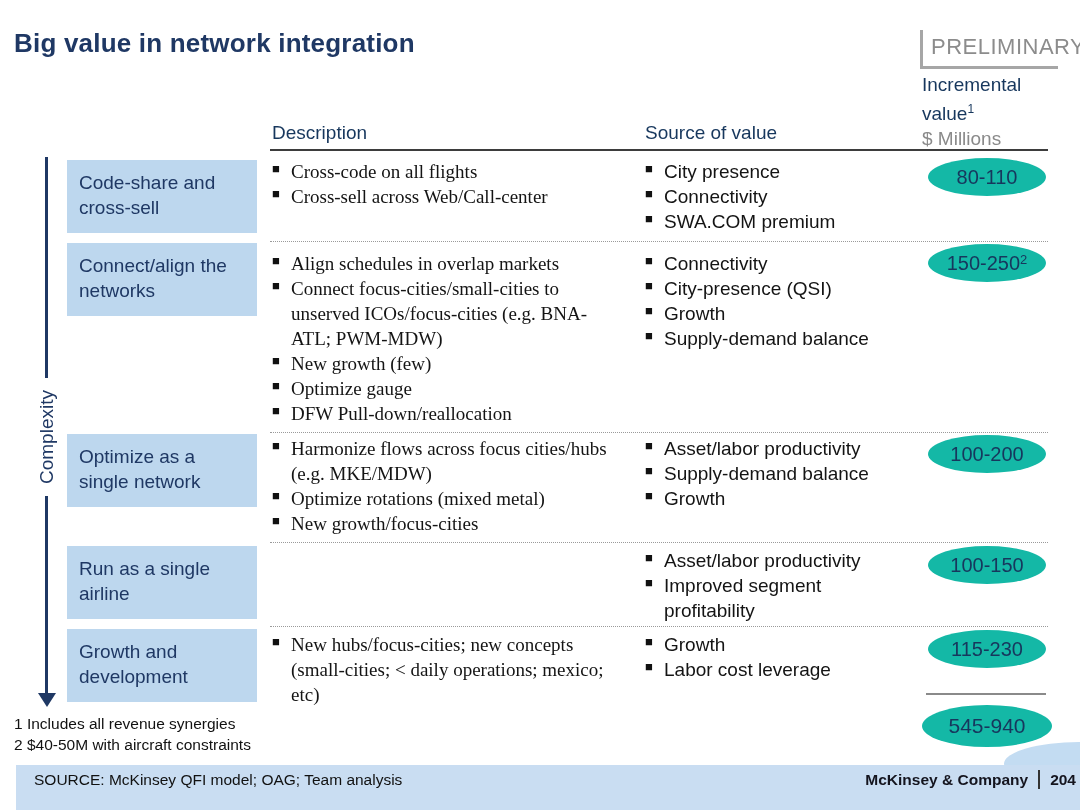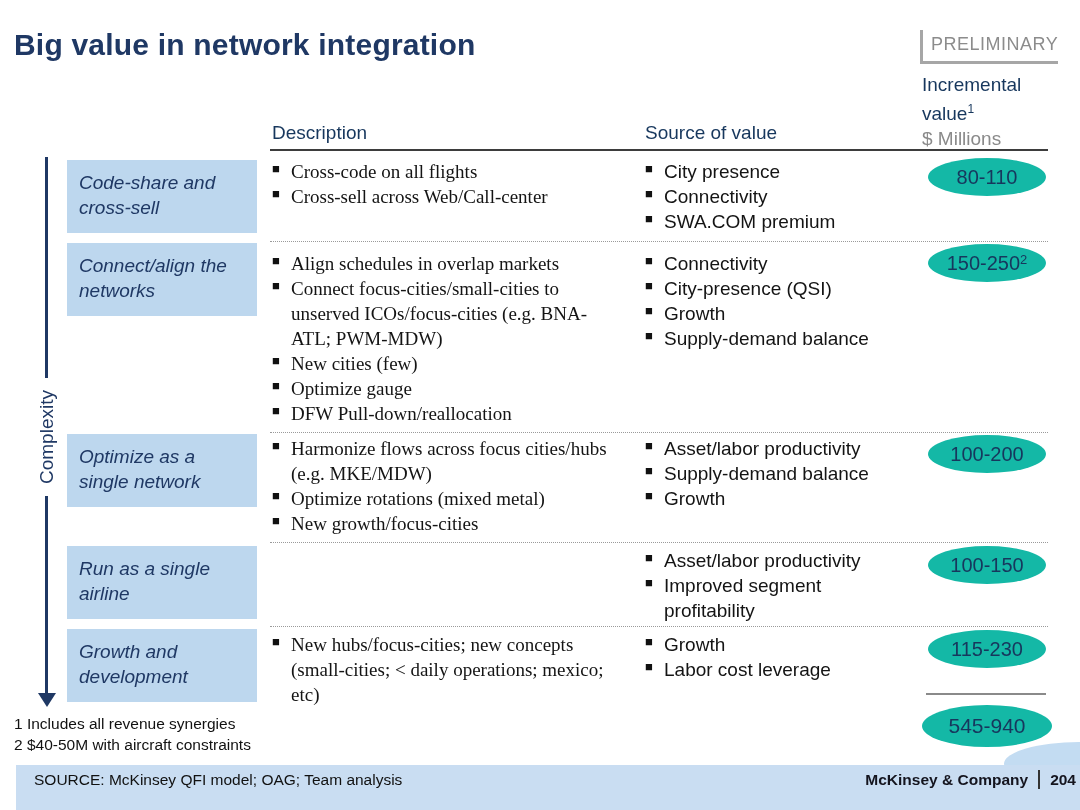--- a/index.html
+++ b/index.html
@@ -9,31 +9,31 @@
     width: 1080px; height: 810px;
     background: #ffffff;
     font-family: "Liberation Sans", sans-serif;
     overflow: hidden;
     color: #1a1a1a;
   }
 
   
   .title {
     position: absolute; left: 14px; top: 28px;
-    font-size: 30px; font-weight: bold; color: #1f3864;
+    font-size: 26px; font-weight: bold; color: #1f3864;
     letter-spacing: 0.2px;
   }
 
   
   .prelim {
     position: absolute; left: 920px; top: 30px; width: 138px;
     border-left: 3px solid #a6a6a6;
     border-bottom: 3px solid #a6a6a6;
     padding: 4px 0 6px 8px;
-    color: #8c8c8c; font-size: 18px; letter-spacing: 0.5px;
+    color: #8c8c8c; font-size: 22px; letter-spacing: 0.5px;
   }
 
   
   .inc-head {
     position: absolute; left: 922px; top: 72px; width: 125px;
     font-size: 19px; line-height: 25px; color: #17375d;
   }
   .inc-head sup { font-size: 12px; }
   .inc-unit { color: #8a8a8a; }
 
@@ -69,21 +69,20 @@
     border-right: 9px solid transparent;
     border-top: 14px solid #1f3864;
   }
 
   
   .cat-box {
     position: absolute; left: 67px; width: 190px; height: 73px;
     background: #bdd7ee; color: #1f3864;
     font-size: 19px; line-height: 25px;
     padding: 10px 10px 0 12px;
-    font-style: italic;
   }
   .cat-0 { top: 160px; }
   .cat-1 { top: 243px; }
   .cat-2 { top: 434px; }
   .cat-3 { top: 546px; }
   .cat-4 { top: 629px; }
 
   
   .row {
     position: absolute; left: 270px; width: 778px;
@@ -199,21 +198,21 @@
       <li>City presence</li>
       <li>Connectivity</li>
       <li>SWA.COM premium</li>
     </ul>
   </div>
 
   <div class="row row-1 row-b">
     <ul class="desc">
       <li>Align schedules in overlap markets</li>
       <li>Connect focus-cities/small-cities to unserved ICOs/focus-cities (e.g. BNA-ATL; PWM-MDW)</li>
-      <li>New cities (few)</li>
+      <li>New growth (few)</li>
       <li>Optimize gauge</li>
       <li>DFW Pull-down/reallocation</li>
     </ul>
     <ul class="src">
       <li>Connectivity</li>
       <li>City-presence (QSI)</li>
       <li>Growth</li>
       <li>Supply-demand balance</li>
     </ul>
   </div>

